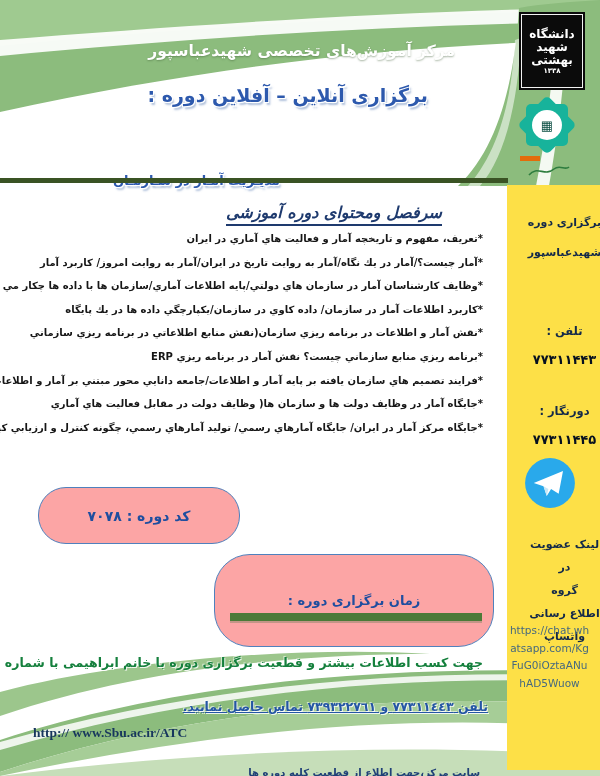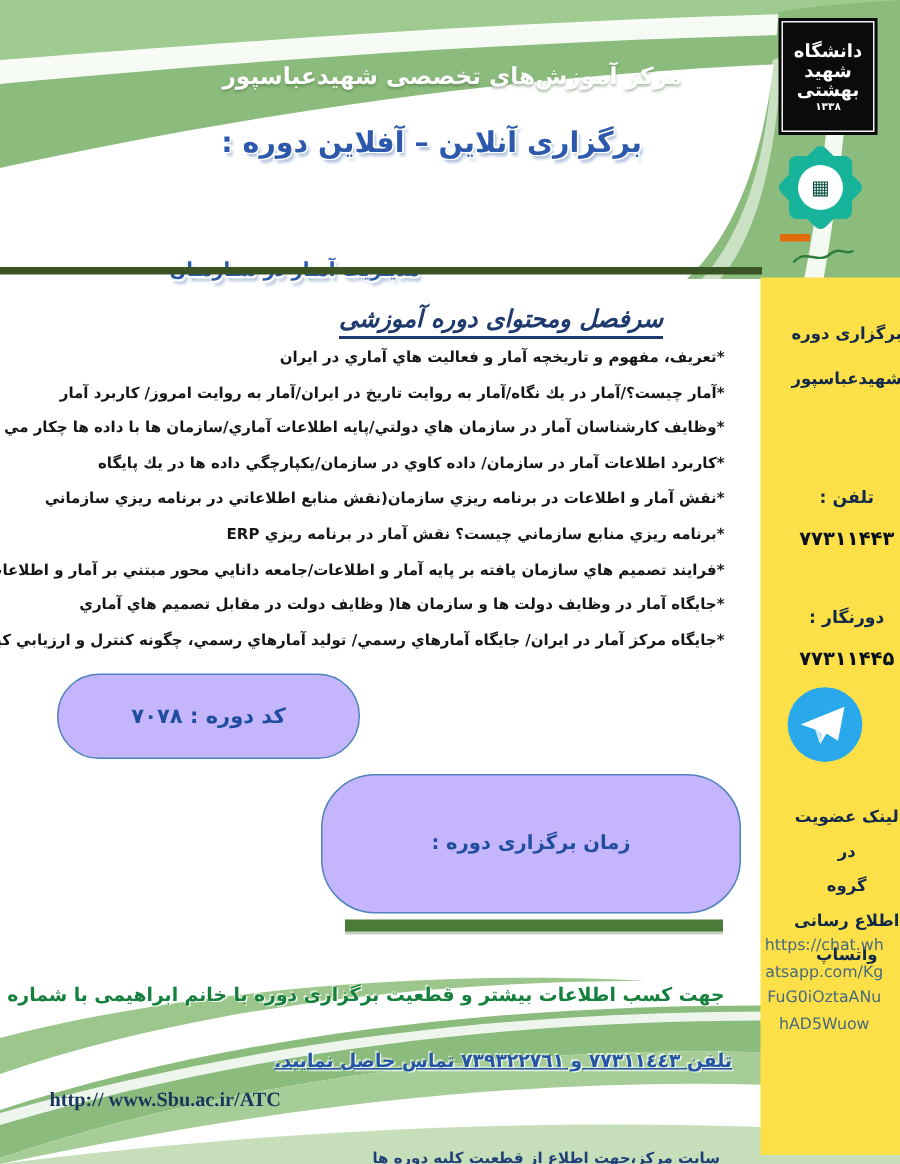--- a/index.html
+++ b/index.html
@@ -11,21 +11,21 @@
       white-space:nowrap;text-shadow:0 1px 2px rgba(60,90,50,.45);}
   .hdr-mode{top:84px;right:172px;font-size:19px;font-weight:bold;color:#2d59ad;white-space:nowrap;
       text-shadow:1px 1px 0 #fff,-1px -1px 0 #fff,1px -1px 0 #fff,-1px 1px 0 #fff,2px 3px 2px rgba(110,140,190,.55);}
   .hdr-title{top:131px;left:113px;font-size:13px;font-weight:bold;color:#2d59ad;white-space:nowrap;
       text-shadow:1px 1px 0 #fff,-1px -1px 0 #fff,1px -1px 0 #fff,-1px 1px 0 #fff,2px 3px 2px rgba(110,140,190,.55);margin-top:42px;}
   .rule{top:178px;left:0;width:508px;height:5px;background:#3a5324;}
   .section-title{top:191px;right:158px;font-size:16px;font-weight:bold;font-style:italic;color:#1e3a6e;
       padding-bottom:2px;border-bottom:2px solid #1e3a6e;white-space:nowrap;margin-top:12px;}
   .topics{top:227px;right:117px;width:470px;direction:rtl;text-align:right;}
   .topics div{line-height:23.6px;font-size:10px;font-weight:bold;color:#161616;white-space:nowrap;}
-  .pill{background:#c4b5fd;border:1.6px solid #4f81bd;box-sizing:border-box;}
+  .pill{background:#fca5a5;border:1.6px solid #4f81bd;box-sizing:border-box;margin-top:38px;}
   .pill-code{left:38px;top:449px;width:202px;height:57px;border-radius:28px;
       display:flex;align-items:center;justify-content:center;}
   .pill-code span{font-size:14px;font-weight:bold;color:#1f4e9f;}
   .pill-time{left:214px;top:516px;width:280px;height:93px;border-radius:36px;
       display:flex;flex-direction:column;align-items:center;justify-content:center;gap:9px;}
   .pill-time span{font-size:13px;font-weight:bold;color:#1f4e9f;white-space:nowrap;}
   .green-bar{left:230px;top:613px;width:252px;height:8px;background:#4c7a38;box-shadow:0 2px 0 rgba(90,120,80,.35);}
   .sidebar{left:507px;top:185px;width:100px;height:585px;background:#fde047;}
   .sb-txt{width:85px;text-align:center;color:#13294a;font-weight:bold;}
   .sb-org1{top:31px;font-size:11px;}
@@ -107,21 +107,21 @@
   <div class="abs section-title">سرفصل ومحتوای دوره آموزشی</div>
 
   <div class="abs topics">
     <div>*تعریف، مفهوم و تاریخچه آمار و فعالیت هاي آماري در ایران</div>
     <div>*آمار چیست؟/آمار در یك نگاه/آمار به روایت تاریخ در ایران/آمار به روایت امروز/ کاربرد آمار</div>
     <div>*وظایف کارشناسان آمار در سازمان هاي دولتي/پایه اطلاعات آماري/سازمان ها با داده ها چکار مي کنند؟</div>
     <div>*کاربرد اطلاعات آمار در سازمان/ داده کاوي در سازمان/یکپارچگي داده ها در یك پایگاه</div>
     <div>*نقش آمار و اطلاعات در برنامه ریزي سازمان(نقش منابع اطلاعاتي در برنامه ریزي سازماني</div>
     <div>*برنامه ریزي منابع سازماني چیست؟ نقش آمار در برنامه ریزي ERP</div>
     <div>*فرایند تصمیم هاي سازمان یافته بر پایه آمار و اطلاعات/جامعه دانایي محور مبتني بر آمار و اطلاعات</div>
-    <div>*جایگاه آمار در وظایف دولت ها و سازمان ها( وظایف دولت در مقابل تصمیم هاي آماري</div>
+    <div>*جایگاه آمار در وظایف دولت ها و سازمان ها( وظایف دولت در مقابل فعالیت هاي آماري</div>
     <div>*جایگاه مرکز آمار در ایران/ جایگاه آمارهاي رسمي/ تولید آمارهاي رسمي، چگونه کنترل و ارزیابي کیفي مي شوند؟</div>
   </div>
 
   <div class="abs pill pill-code">
     <span>کد دوره : ۷۰۷۸</span>
   </div>
 
   <div class="abs pill pill-time">
     <span>زمان برگزاری دوره :</span>
   </div>

